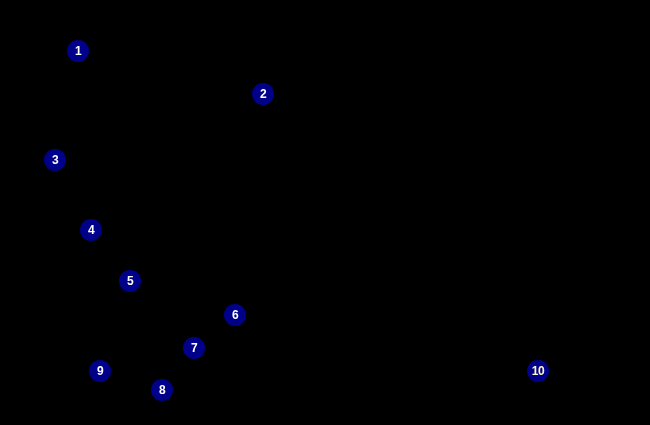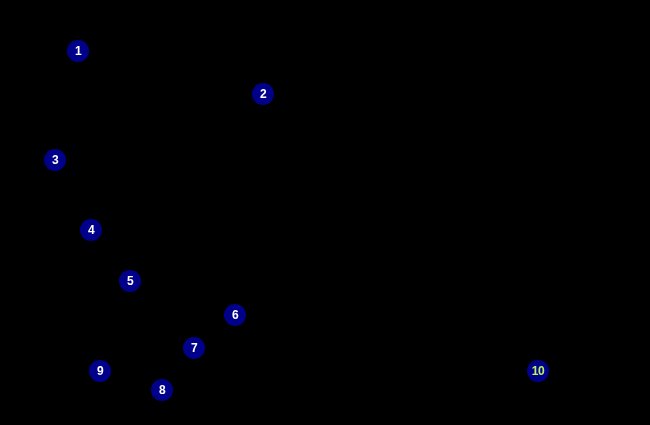--- a/index.html
+++ b/index.html
@@ -43,14 +43,14 @@
 <div id="screen" style="background: rgb(0, 0, 0);">
     <div class="marker" style="left: 78px; top: 51px; width: 22px; height: 22px; background: rgb(0, 0, 139); color: rgb(255, 255, 255);">1</div>
     <div class="marker" style="left: 263px; top: 94px; width: 22px; height: 22px; background: rgb(0, 0, 139); color: rgb(255, 255, 255);">2</div>
     <div class="marker" style="left: 55px; top: 160px; width: 22px; height: 22px; background: rgb(0, 0, 139); color: rgb(255, 255, 255);">3</div>
     <div class="marker" style="left: 91px; top: 230px; width: 22px; height: 22px; background: rgb(0, 0, 139); color: rgb(255, 255, 255);">4</div>
     <div class="marker" style="left: 130px; top: 281px; width: 22px; height: 22px; background: rgb(0, 0, 139); color: rgb(255, 255, 255);">5</div>
     <div class="marker" style="left: 235px; top: 315px; width: 22px; height: 22px; background: rgb(0, 0, 139); color: rgb(255, 255, 255);">6</div>
     <div class="marker" style="left: 194px; top: 348px; width: 22px; height: 22px; background: rgb(0, 0, 139); color: rgb(255, 255, 255);">7</div>
     <div class="marker" style="left: 162px; top: 390px; width: 22px; height: 22px; background: rgb(0, 0, 139); color: rgb(255, 255, 255);">8</div>
     <div class="marker" style="left: 100px; top: 371px; width: 22px; height: 22px; background: rgb(0, 0, 139); color: rgb(255, 255, 255);">9</div>
-    <div class="marker" style="left: 538px; top: 371px; width: 22px; height: 22px; background: rgb(0, 0, 139); color: #bef264;">10</div>
+    <div class="marker" style="left: 538px; top: 371px; width: 22px; height: 22px; background: rgb(0, 0, 139); color: #fef9c3;">10</div>
   </div>
 
 </body></html>

